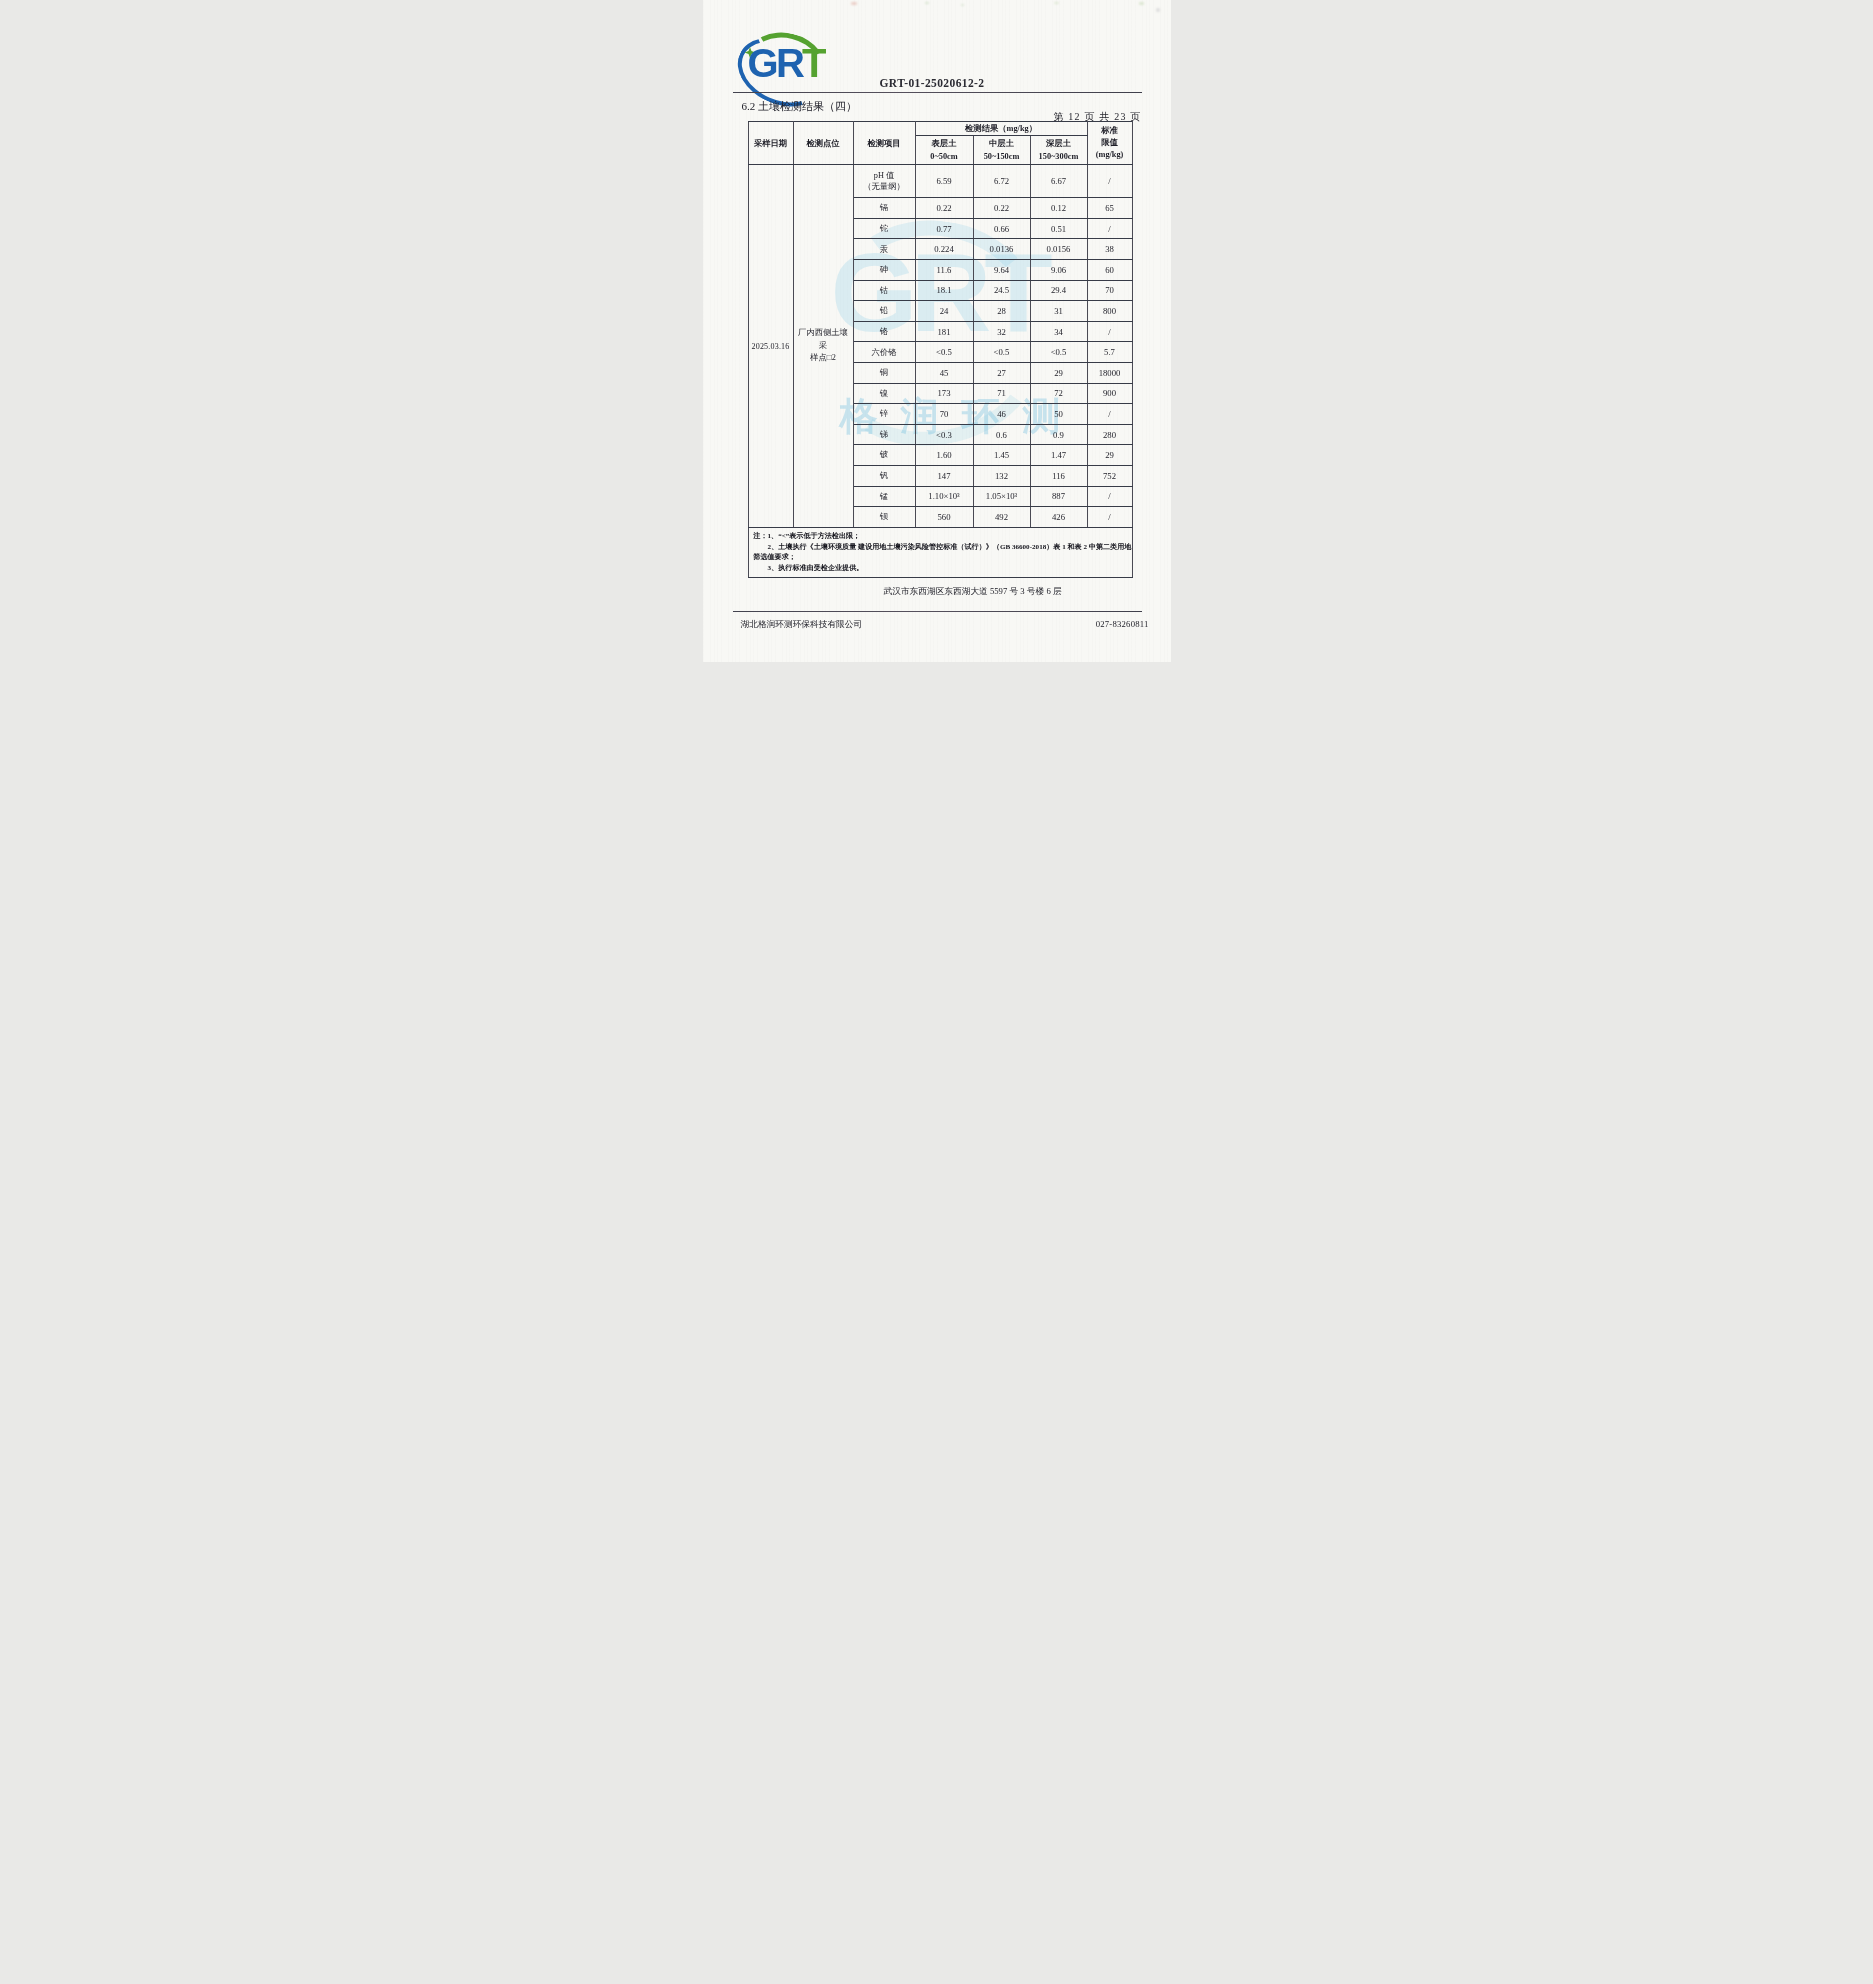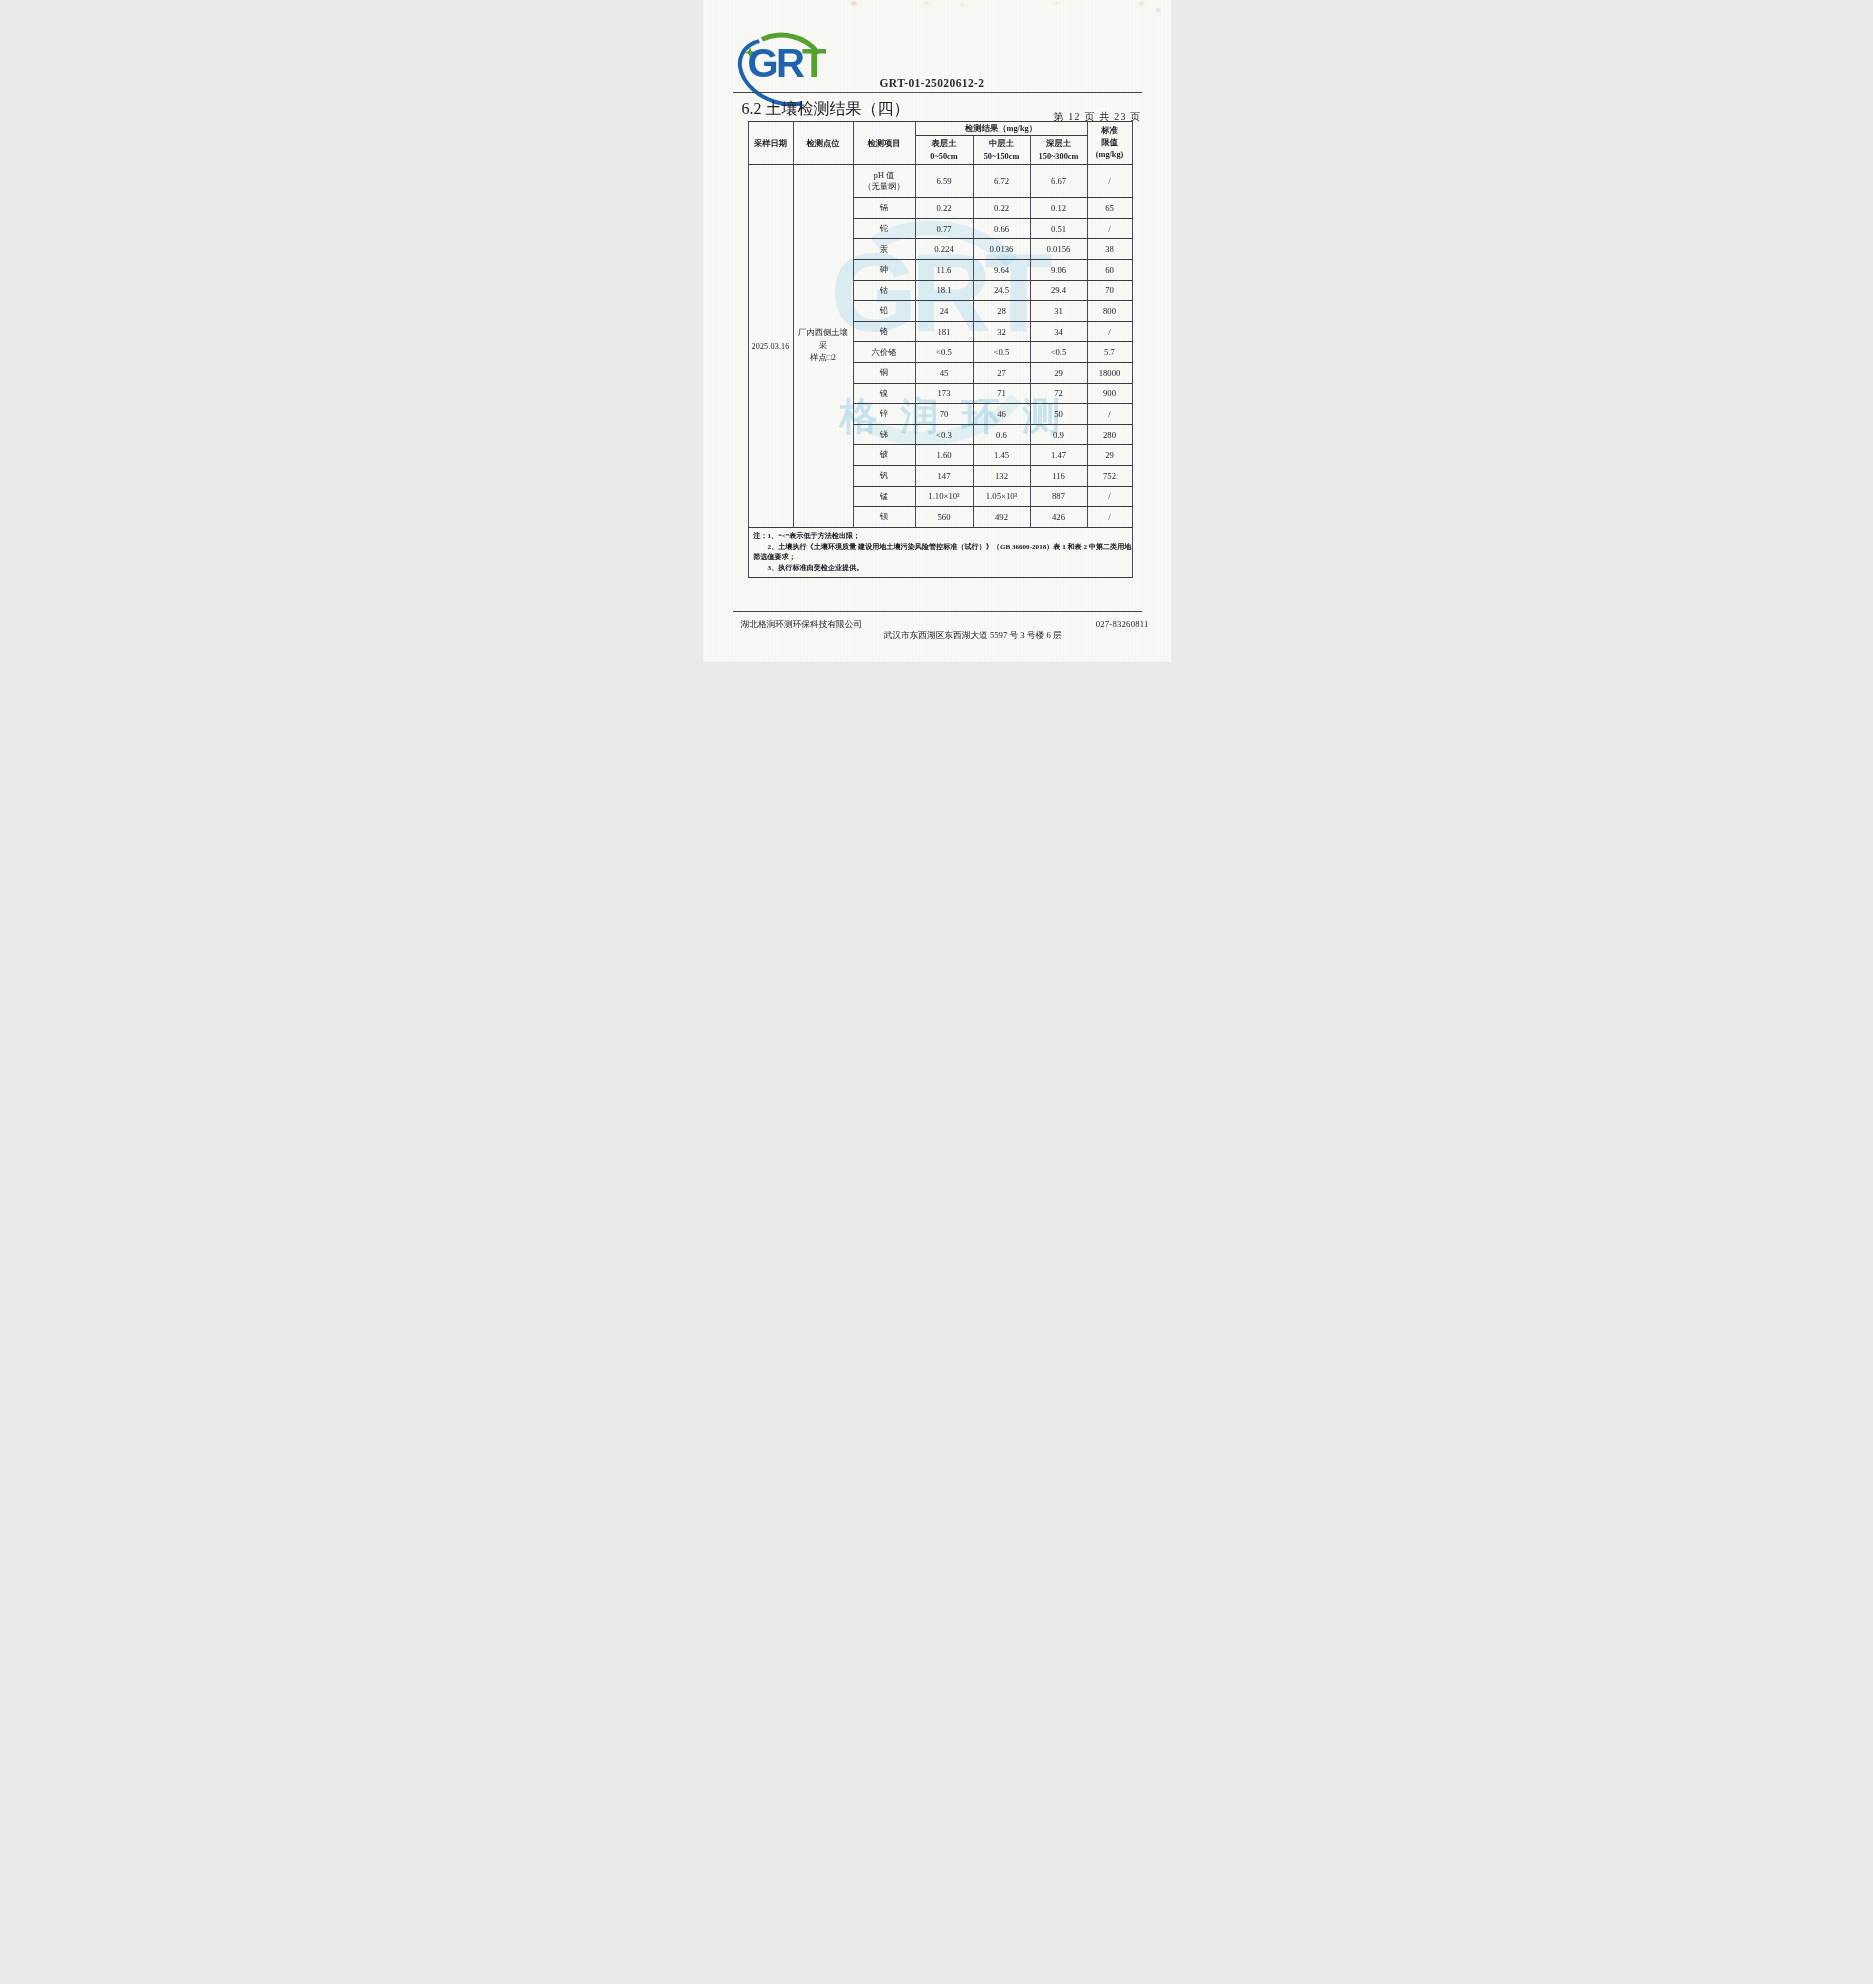--- a/index.html
+++ b/index.html
@@ -37,21 +37,21 @@
     font-family:"Liberation Sans","DejaVu Sans",sans-serif;
     font-size:40px;line-height:41px;font-weight:800;letter-spacing:-2.8px;}
   .logo-text .lg-b{color:var(--logo-blue,#1e63b0);}
   .logo-text .lg-g{color:var(--logo-green,#55a230);}
   
   .doc-code{position:absolute;left:177px;top:77px;font-size:11.5px;font-weight:600;
     letter-spacing:0.4px;color:#2b2b33;}
   .page-info{position:absolute;right:29px;top:79px;font-size:10px;letter-spacing:1.2px;color:#26262e;margin-top:31px;}
   .header-rule{position:absolute;left:30px;top:92px;width:409px;height:1.2px;
     background:linear-gradient(90deg,#43434f,#55505c 40%,#3f3f4b);}
-  .section-title{position:absolute;left:39px;top:99px;font-size:16px;color:#20202a;}
+  .section-title{position:absolute;left:39px;top:99px;font-size:11px;color:#20202a;}
   
   .watermark{position:absolute;left:0;top:0;width:100%;height:100%;pointer-events:none;}
   .wm-arc{position:absolute;left:133px;top:221px;width:171px;height:131px;
     border:15px solid transparent;border-top-color:rgba(125,200,228,.20);
     border-radius:50%;transform:rotate(8deg);}
   .wm-swoosh{position:absolute;left:123px;top:278px;width:187px;height:139px;
     border:14.3px solid transparent;border-bottom-color:rgba(125,200,228,.17);
     border-radius:50%;transform:rotate(-10deg);}
   .wm-letters{position:absolute;left:128px;top:237px;
     font-family:"Liberation Sans","DejaVu Sans",sans-serif;
@@ -80,21 +80,21 @@
   td.date-cell{font-size:8px;letter-spacing:0.2px;}
   td.point-cell{font-size:8.3px;line-height:12.7px;}
   
   td.notes-cell{height:44px;text-align:left;vertical-align:middle;padding:2.4px 4.8px 3.2px 4.8px;}
   .note-line{font-weight:bold;font-size:7.1px;line-height:10.5px;white-space:nowrap;color:#14141c;}
   .note-line.indent{padding-left:14.3px;}
   
   .footer-rule{position:absolute;left:30px;top:611px;width:409px;height:1.2px;
     background:linear-gradient(90deg,#43434f,#56515d 45%,#3f3f4b);}
   .footer-company{position:absolute;left:38px;top:619px;font-size:8.7px;color:#1b1b24;}
-  .footer-address{position:absolute;left:181px;top:630px;font-size:8.7px;color:#1b1b24;text-align:right;}
+  .footer-address{position:absolute;left:181px;top:586px;font-size:8.7px;color:#1b1b24;text-align:right;}
   .footer-phone{position:absolute;right:22px;top:619px;font-size:8.7px;letter-spacing:0.2px;color:#1b1b24;}
 </style>
 </head>
 <body>
 
 <div class="page">
 
   <span class="artifact a1"></span>
   <span class="artifact a2"></span>
   <span class="artifact a3"></span>

